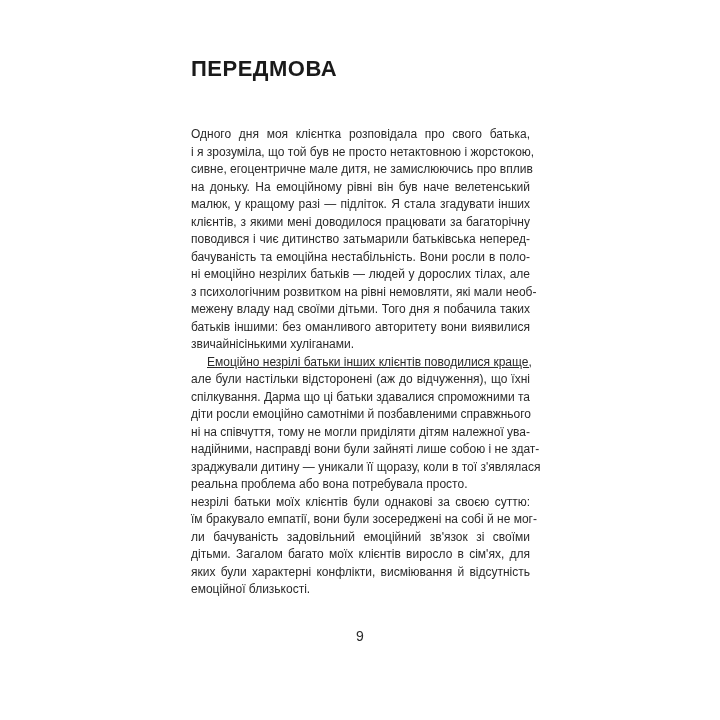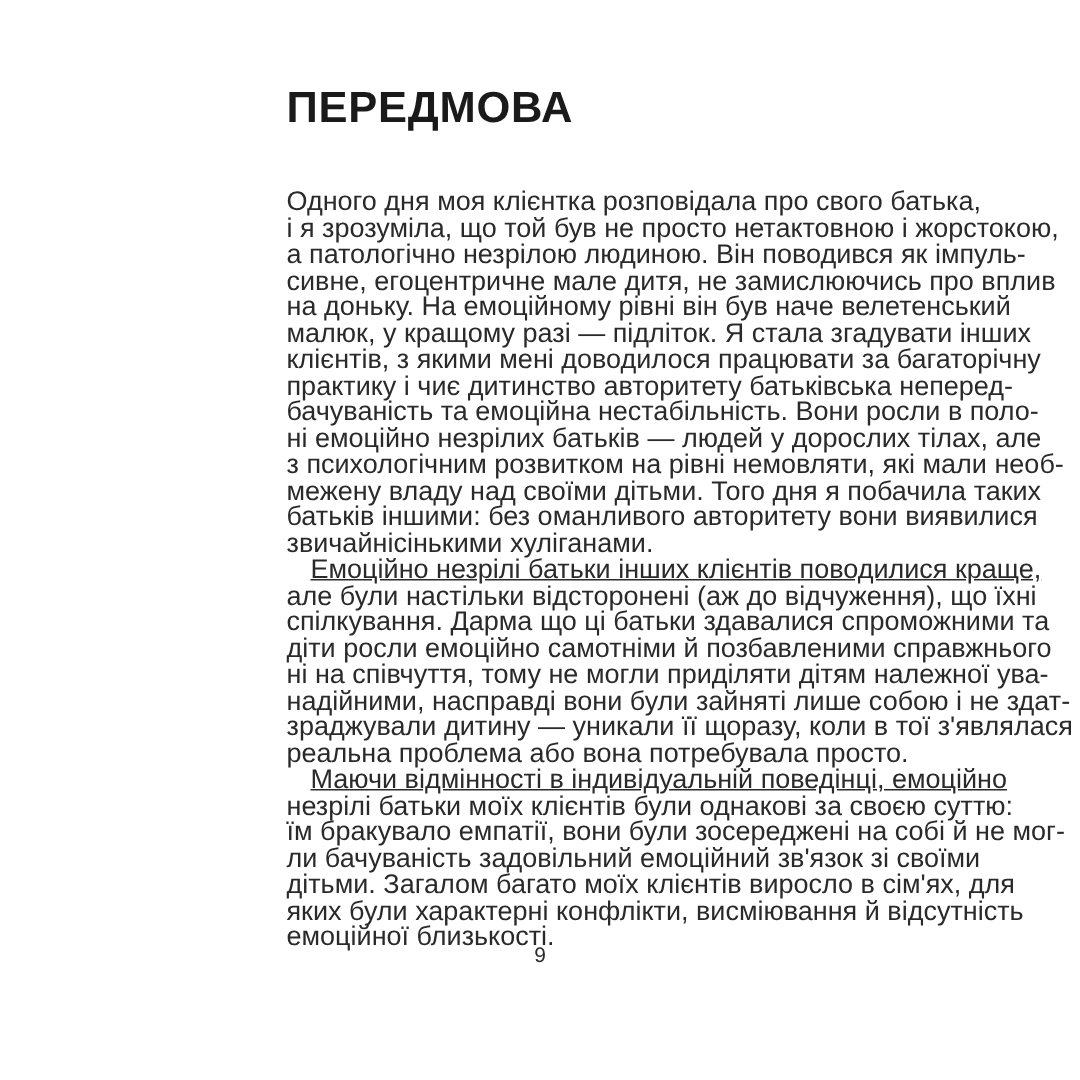--- a/index.html
+++ b/index.html
@@ -1,64 +1,62 @@
 <!DOCTYPE html>
 <html><head>
 <meta charset="utf-8">
 <style>
   html, body { margin: 0; padding: 0; background: #ffffff; }
   body { width: 720px; height: 720px; position: relative; overflow: hidden; }
   .page { position: absolute; left: 0; top: 0; width: 720px; height: 720px; background: #ffffff; }
   .title {
     position: absolute; left: 191px; top: 56px;
     font-family: "Liberation Sans", sans-serif; font-weight: bold;
-    font-size: 29px; letter-spacing: 0.5px; color: #1a1a1a; margin: 0;
+    font-size: 22px; letter-spacing: 0.5px; color: #1a1a1a; margin: 0;
   }
   .body {
     position: absolute; left: 191px; top: 126px; width: 339px;
-    font-family: "Liberation Sans", sans-serif; font-size: 18px;
+    font-family: "Liberation Sans", sans-serif; font-size: 12px;
     line-height: 17.5px; color: #2a2a2a;
   }
   .line { display: block; white-space: nowrap; text-align: justify; text-align-last: justify; height: 17.5px; }
   .line.last { text-align-last: left; }
   .line.indent { padding-left: 16px; text-decoration: underline; }
   .pageno {
     position: absolute; left: 0; width: 720px; top: 628px; text-align: center;
     font-family: "Liberation Sans", sans-serif; font-size: 14px; color: #2a2a2a;
   }
 </style>
 </head>
 <body>
 
 <div class="page">
   <h1 class="title">ПЕРЕДМОВА</h1>
   <div class="body" id="body">
       <span class="line">Одного дня моя клієнтка розповідала про свого батька,</span>
       <span class="line">і я зрозуміла, що той був не просто нетактовною і жорстокою,</span>
-      <span class="line">а патологічно незрілою людиною. Він поводився як імпуль-</span>
       <span class="line">сивне, егоцентричне мале дитя, не замислюючись про вплив</span>
       <span class="line">на доньку. На емоційному рівні він був наче велетенський</span>
       <span class="line">малюк, у кращому разі — підліток. Я стала згадувати інших</span>
       <span class="line">клієнтів, з якими мені доводилося працювати за багаторічну</span>
-      <span class="line">практику і чиє дитинство авторитету батьківська неперед-</span>
+      <span class="line">поводився і чиє дитинство затьмарили батьківська неперед-</span>
       <span class="line">бачуваність та емоційна нестабільність. Вони росли в поло-</span>
       <span class="line">ні емоційно незрілих батьків — людей у дорослих тілах, але</span>
       <span class="line">з психологічним розвитком на рівні немовляти, які мали необ-</span>
       <span class="line">межену владу над своїми дітьми. Того дня я побачила таких</span>
       <span class="line">батьків іншими: без оманливого авторитету вони виявилися</span>
       <span class="line last">звичайнісінькими хуліганами.</span>
       <span class="line indent">Емоційно незрілі батьки інших клієнтів поводилися краще,</span>
       <span class="line">але були настільки відсторонені (аж до відчуження), що їхні</span>
       <span class="line">спілкування. Дарма що ці батьки здавалися спроможними та</span>
       <span class="line">діти росли емоційно самотніми й позбавленими справжнього</span>
       <span class="line">ні на співчуття, тому не могли приділяти дітям належної ува-</span>
       <span class="line">надійними, насправді вони були зайняті лише собою і не здат-</span>
       <span class="line">зраджували дитину — уникали її щоразу, коли в тої з'являлася</span>
       <span class="line last">реальна проблема або вона потребувала просто.</span>
-      <span class="line indent">Маючи відмінності в індивідуальній поведінці, емоційно</span>
       <span class="line">незрілі батьки моїх клієнтів були однакові за своєю суттю:</span>
       <span class="line">їм бракувало емпатії, вони були зосереджені на собі й не мог-</span>
       <span class="line">ли бачуваність задовільний емоційний зв'язок зі своїми</span>
       <span class="line">дітьми. Загалом багато моїх клієнтів виросло в сім'ях, для</span>
       <span class="line">яких були характерні конфлікти, висміювання й відсутність</span>
       <span class="line last">емоційної близькості.</span>
     </div>
   <div class="pageno">9</div>
 </div>
 

